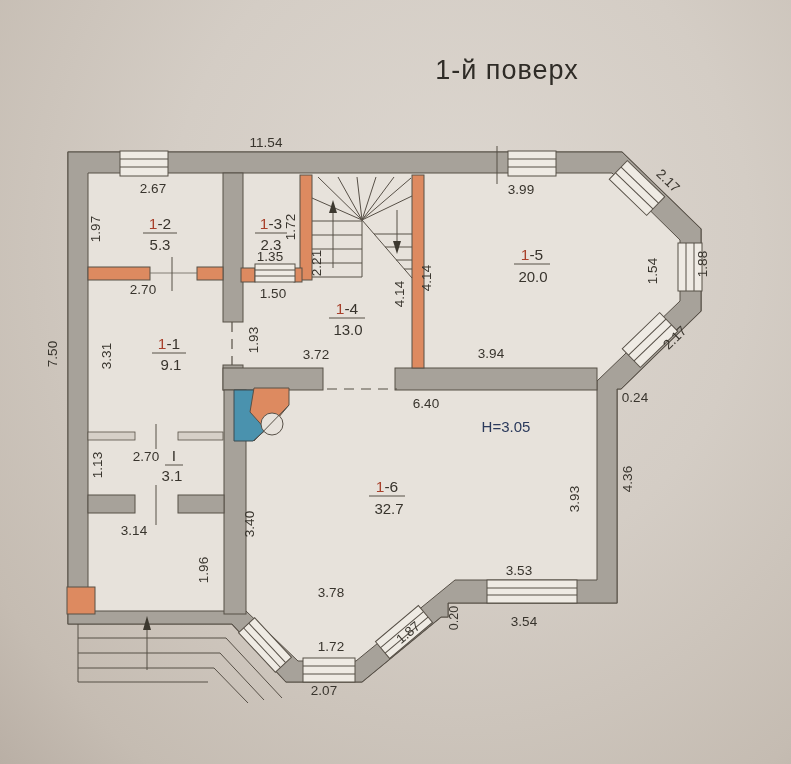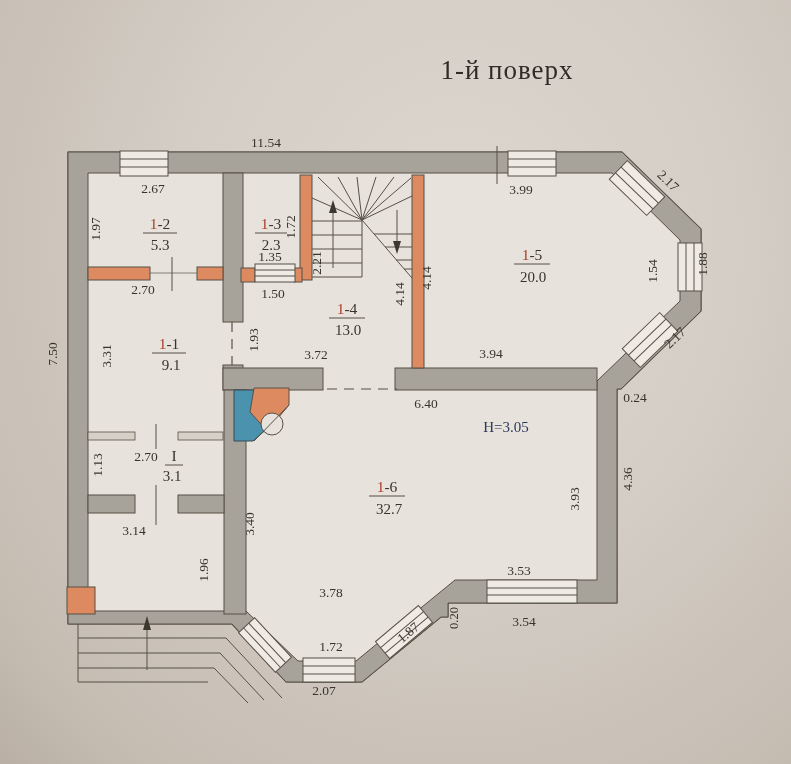--- a/index.html
+++ b/index.html
@@ -1,19 +1,19 @@
 <!DOCTYPE html>
 <html><head>
 <meta charset="utf-8">
 <style>
   html,body{margin:0;padding:0;background:#9f968c;}
   .paper{
     position:relative;width:791px;height:764px;overflow:hidden;
     background:radial-gradient(ellipse at 58% 32%, #ddd7d0 0%, #d4cdc5 45%, #c5bcb2 85%, #b9afa5 100%);
-    font-family:Liberation Serif, serif;
+    font-family:Liberation Sans, sans-serif;
   }
   svg{position:absolute;left:0;top:0;}
   text{fill:#38342d;}
   .dim{font-size:13.5px;}
   .dim-s{font-size:12.5px;}
   .room{font-size:15.5px;}
   .area{font-size:15px;}
   .red{fill:#a8402b;}
   .hlabel{font-size:15px;fill:#2b3a5c;}
   .title{font-size:27px;fill:#2f2c27;letter-spacing:1px;}

